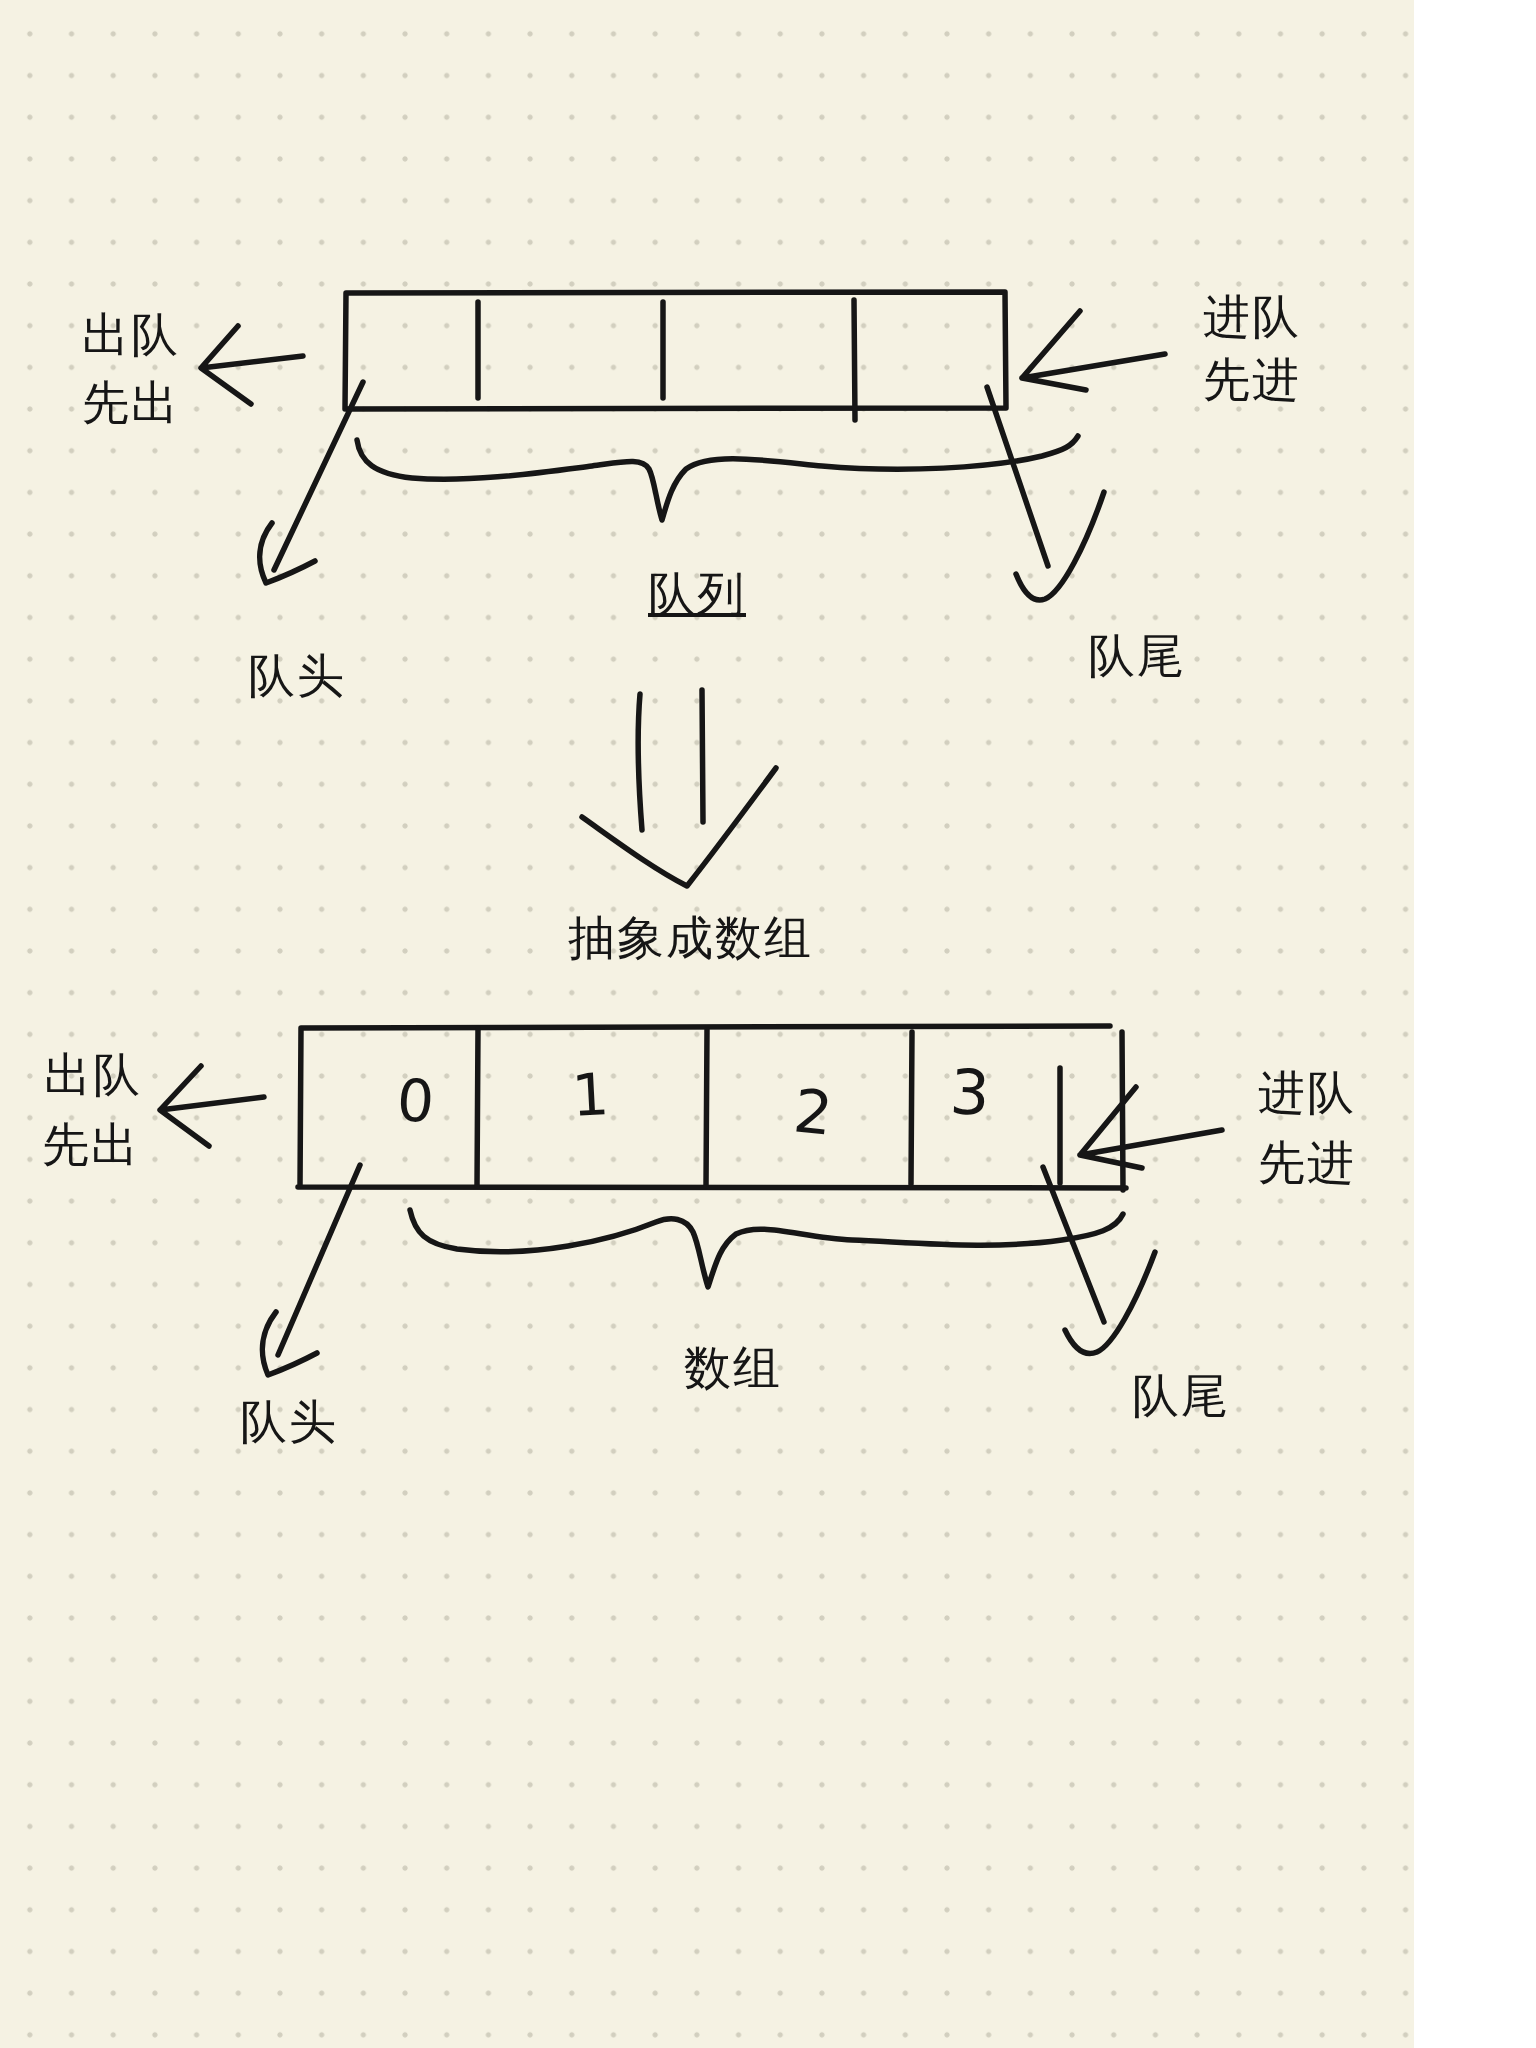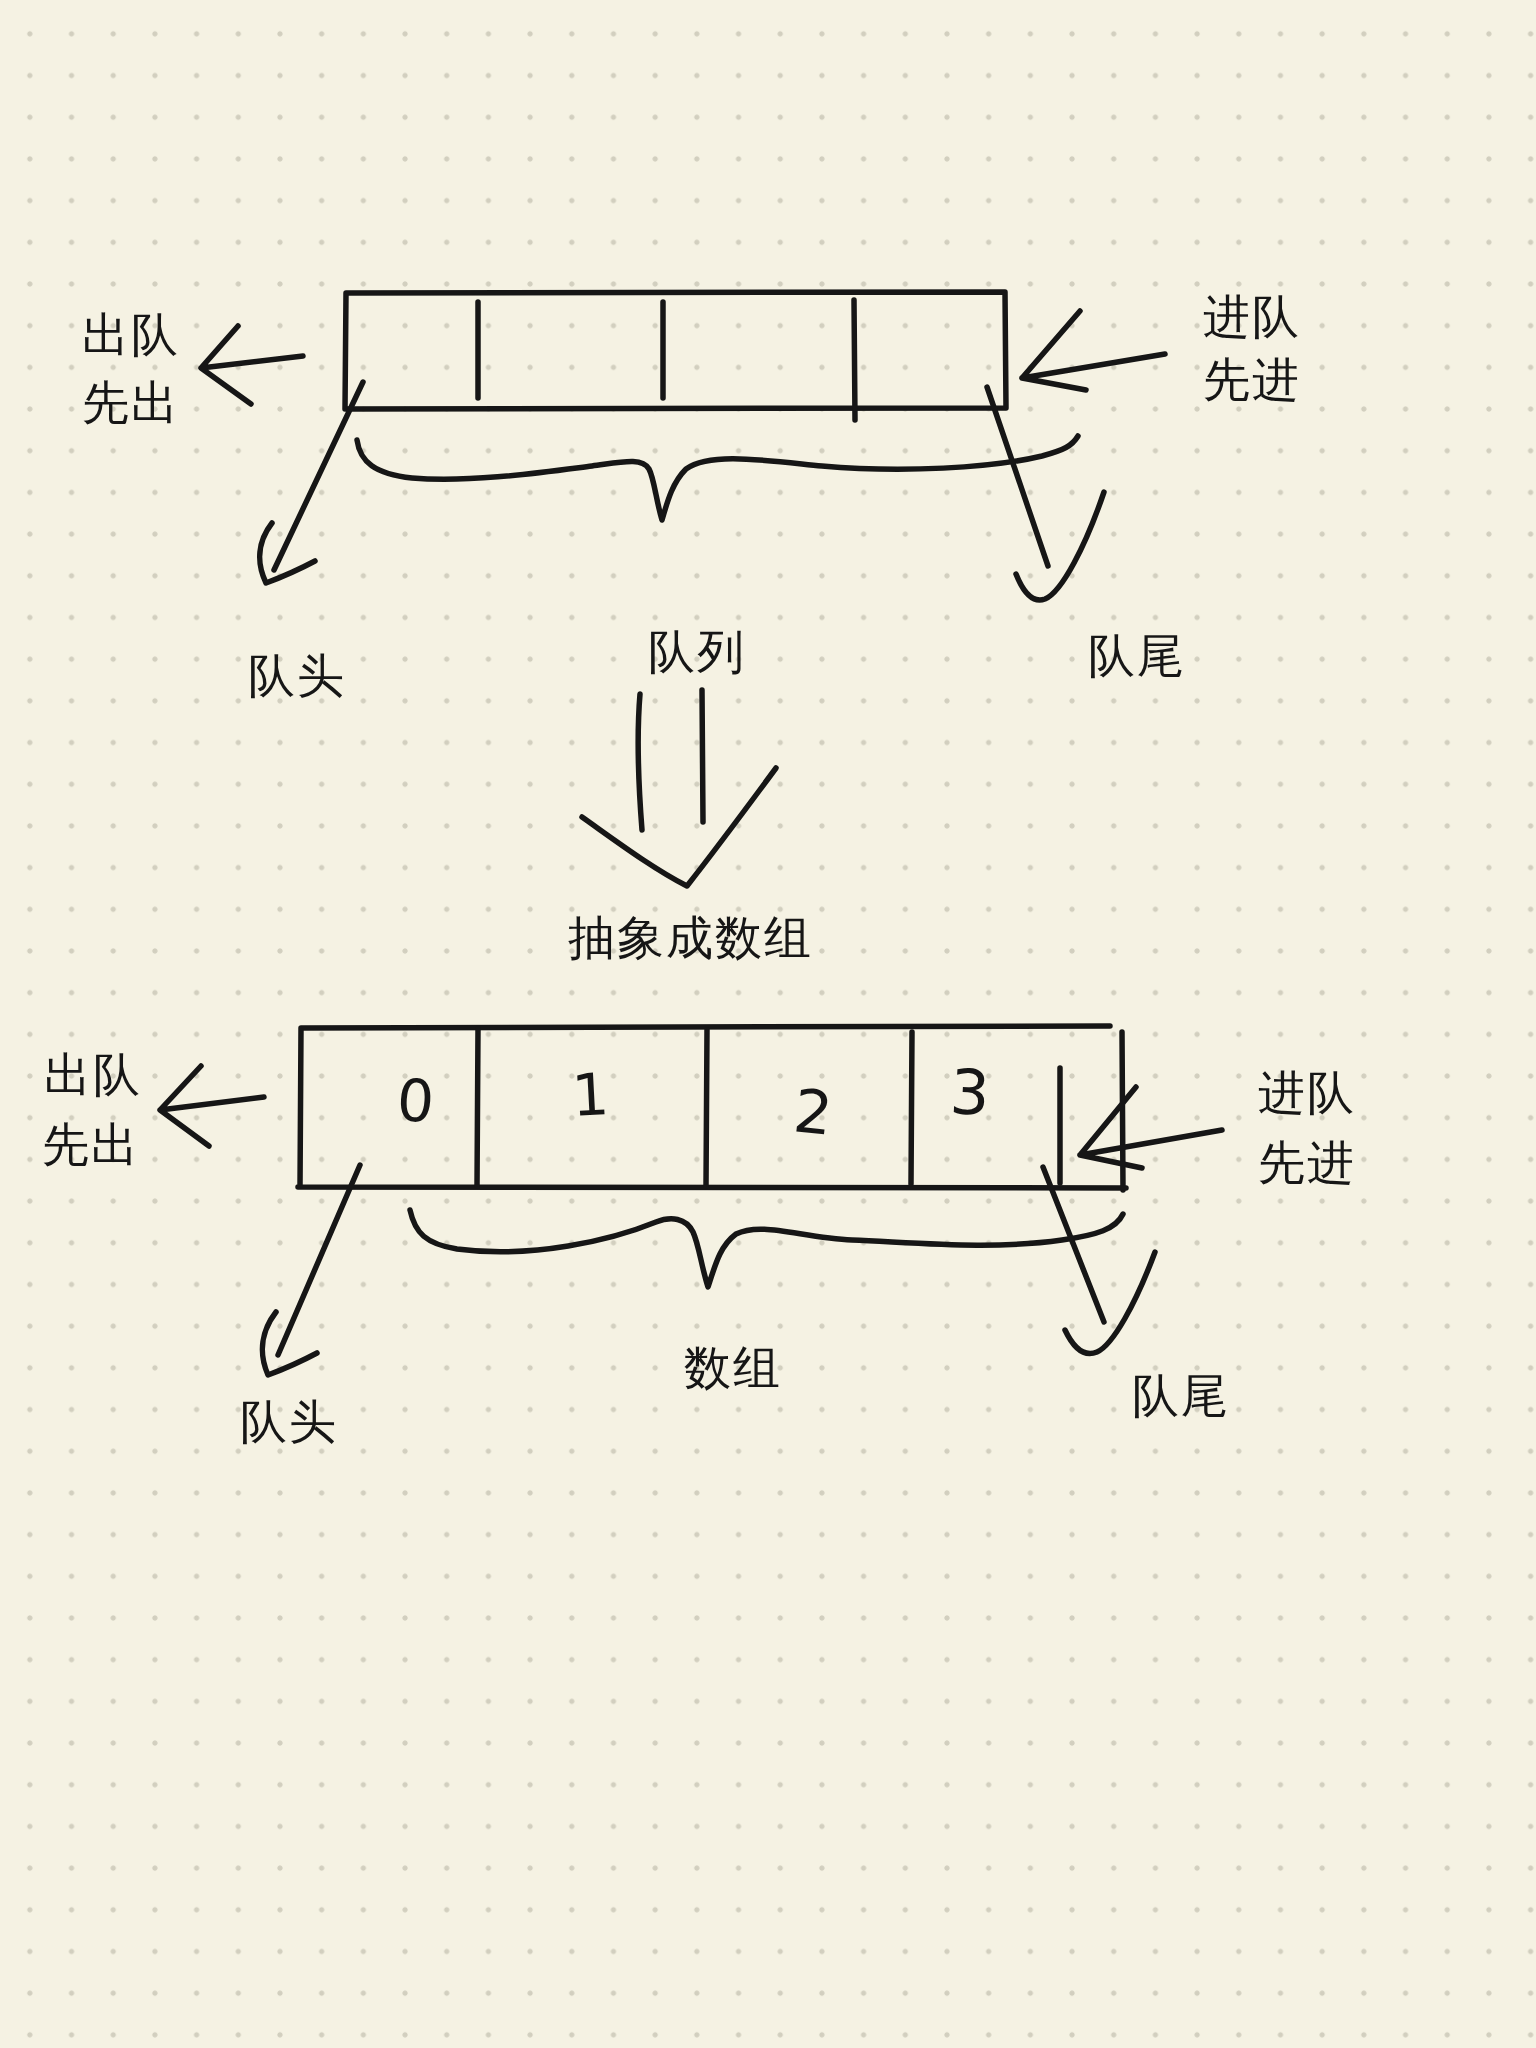--- a/index.html
+++ b/index.html
@@ -1,18 +1,18 @@
 <!DOCTYPE html>
 <html><head>
 <meta charset="utf-8">
 <style>
   html,body { margin:0; padding:0; }
   .canvas {
     position: relative;
-    width: 1536px;
+    width: 1414px;
     height: 2048px;
     background-color: #f5f2e3;
     background-image: radial-gradient(circle, #d2cfbf 2.2px, rgba(0,0,0,0) 3px);
     background-size: 41.7px 41.7px;
     background-position: 9px 13px;
     overflow: hidden;
     font-family: "Liberation Sans", sans-serif;
     color: #1b1b1b;
   }
   .drawing {
@@ -87,21 +87,21 @@
 
       <path d="M1043 1167 L1104 1322 M1065 1330 C1074 1349 1085 1357 1097 1352 C1113 1345 1136 1303 1155 1252"></path>
     </g>
   </svg>
 
   <div class="lbl" style="left:82px;  top:311px;">出队</div>
   <div class="lbl" style="left:82px;  top:379px;">先出</div>
   <div class="lbl" style="left:1203px; top:293px;">进队</div>
   <div class="lbl" style="left:1203px; top:356px;">先进</div>
   <div class="lbl" style="left:248px; top:652px;">队头</div>
-  <div class="lbl" style="left:648px; top:628px;">队列</div>
+  <div class="lbl" style="left:648px; top:570px;text-decoration:underline;">队列</div>
   <div class="lbl" style="left:1088px; top:632px;">队尾</div>
 
   <div class="lbl" style="left:568px; top:918px;font-family:Liberation Mono, monospace;">抽象成数组</div>
 
   <div class="lbl" style="left:44px;  top:1051px;">出队</div>
   <div class="lbl" style="left:42px;  top:1121px;">先出</div>
   <div class="lbl" style="left:1258px; top:1069px;">进队</div>
   <div class="lbl" style="left:1258px; top:1139px;">先进</div>
   <div class="lbl" style="left:240px; top:1398px;">队头</div>
   <div class="lbl" style="left:676px; top:1344px;margin-left:8px;">数组</div>

